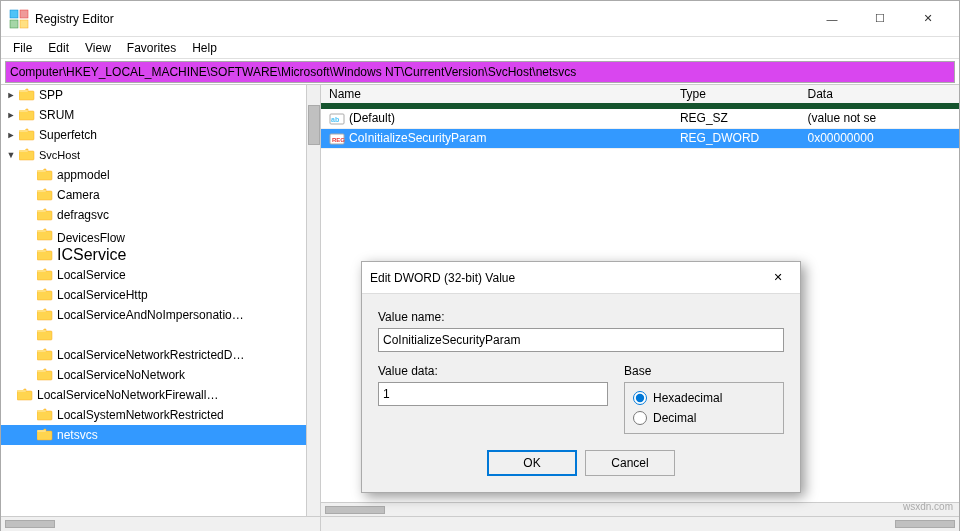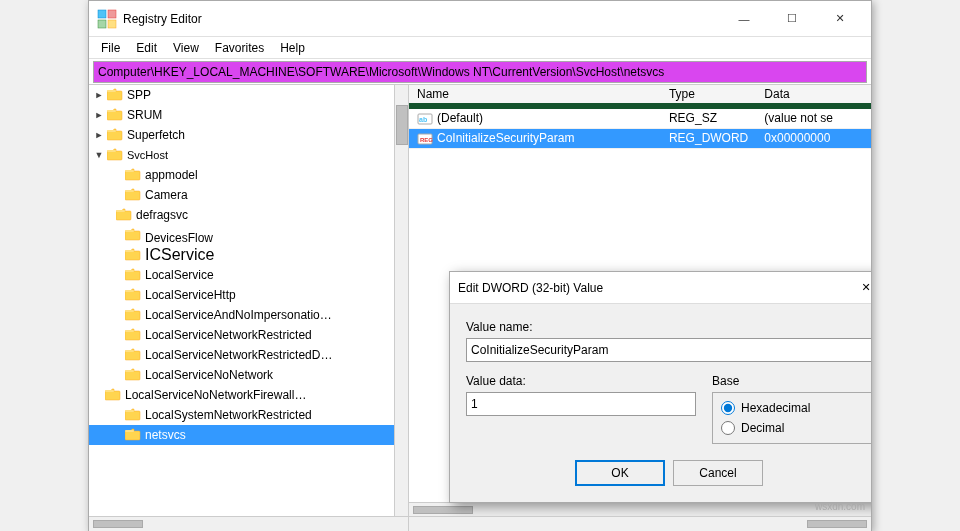--- a/index.html
+++ b/index.html
@@ -8,21 +8,21 @@
       font-size: 12px;
       background: #f0f0f0;
       display: flex;
       justify-content: center;
       align-items: center;
       width: 960px;
       height: 531px;
       overflow: hidden;
     }
     .window {
-      width: 784px;
+      width: 960px;
       height: 531px;
       background: #fff;
       border: 1px solid #aaa;
       display: flex;
       flex-direction: column;
       box-shadow: 2px 2px 8px rgba(0,0,0,0.3);
     }
     .title-bar {
       background: #fff;
       height: 36px;
@@ -168,21 +168,21 @@
       border-top: 1px solid #ccc;
       flex-shrink: 0;
     }
     .dialog {
       background: #f0f0f0;
       border: 1px solid #aaa;
       box-shadow: 4px 4px 12px rgba(0,0,0,0.4);
       width: 440px;
       pointer-events: all;
       position: absolute;
-      top: 186px;
+      top: 176px;
       left: 360px;
     }
     .dialog-title-bar {
       background: #fff;
       height: 32px;
       display: flex;
       align-items: center;
       padding: 0 8px;
       border-bottom: 1px solid #ddd;
     }
@@ -372,21 +372,21 @@
             </div>
             <div class="tree-item" style="padding-left: 20px;">
               <span class="tree-expand"></span>
               <span style="margin-right: 4px;"><svg class="folder-svg" viewBox="0 0 16 14" fill="none" xmlns="http://www.w3.org/2000/svg">
     <rect x="0" y="4" width="15" height="9" rx="1" fill="#FFD54F" stroke="#F9A825" stroke-width="0.5"></rect>
     <path d="M0 4 L6 4 L7 2 L9 2 L9 4" fill="#FFD54F" stroke="#F9A825" stroke-width="0.5"></path>
     <rect x="0" y="3" width="9" height="2" rx="1" fill="#FFE082"></rect>
   </svg></span>
               <span style="font-size: 12px; white-space: nowrap;">Camera</span>
             </div>
-            <div class="tree-item" style="padding-left: 11px;">
+            <div class="tree-item" style="padding-left: 20px;">
               <span class="tree-expand"></span>
               <span style="margin-right: 4px;"><svg class="folder-svg" viewBox="0 0 16 14" fill="none" xmlns="http://www.w3.org/2000/svg">
     <rect x="0" y="4" width="15" height="9" rx="1" fill="#FFD54F" stroke="#F9A825" stroke-width="0.5"></rect>
     <path d="M0 4 L6 4 L7 2 L9 2 L9 4" fill="#FFD54F" stroke="#F9A825" stroke-width="0.5"></path>
     <rect x="0" y="3" width="9" height="2" rx="1" fill="#FFE082"></rect>
   </svg></span>
               <span style="font-size: 12px; white-space: nowrap;">defragsvc</span>
             </div>
             <div class="tree-item" style="padding-left: 20px; align-items: flex-end;">
               <span class="tree-expand"></span>
@@ -433,21 +433,20 @@
   </svg></span>
               <span style="font-size: 12px; white-space: nowrap;">LocalServiceAndNoImpersonatio…</span>
             </div>
             <div class="tree-item" style="padding-left: 20px;">
               <span class="tree-expand"></span>
               <span style="margin-right: 4px;"><svg class="folder-svg" viewBox="0 0 16 14" fill="none" xmlns="http://www.w3.org/2000/svg">
     <rect x="0" y="4" width="15" height="9" rx="1" fill="#FFD54F" stroke="#F9A825" stroke-width="0.5"></rect>
     <path d="M0 4 L6 4 L7 2 L9 2 L9 4" fill="#FFD54F" stroke="#F9A825" stroke-width="0.5"></path>
     <rect x="0" y="3" width="9" height="2" rx="1" fill="#FFE082"></rect>
   </svg></span>
-              <span style="font-size: 12px; white-space: nowrap;">LocalServiceNetworkRestricted</span>
             </div>
             <div class="tree-item" style="padding-left: 20px;">
               <span class="tree-expand"></span>
               <span style="margin-right: 4px;"><svg class="folder-svg" viewBox="0 0 16 14" fill="none" xmlns="http://www.w3.org/2000/svg">
     <rect x="0" y="4" width="15" height="9" rx="1" fill="#FFD54F" stroke="#F9A825" stroke-width="0.5"></rect>
     <path d="M0 4 L6 4 L7 2 L9 2 L9 4" fill="#FFD54F" stroke="#F9A825" stroke-width="0.5"></path>
     <rect x="0" y="3" width="9" height="2" rx="1" fill="#FFE082"></rect>
   </svg></span>
               <span style="font-size: 12px; white-space: nowrap;">LocalServiceNetworkRestrictedD…</span>
             </div>

